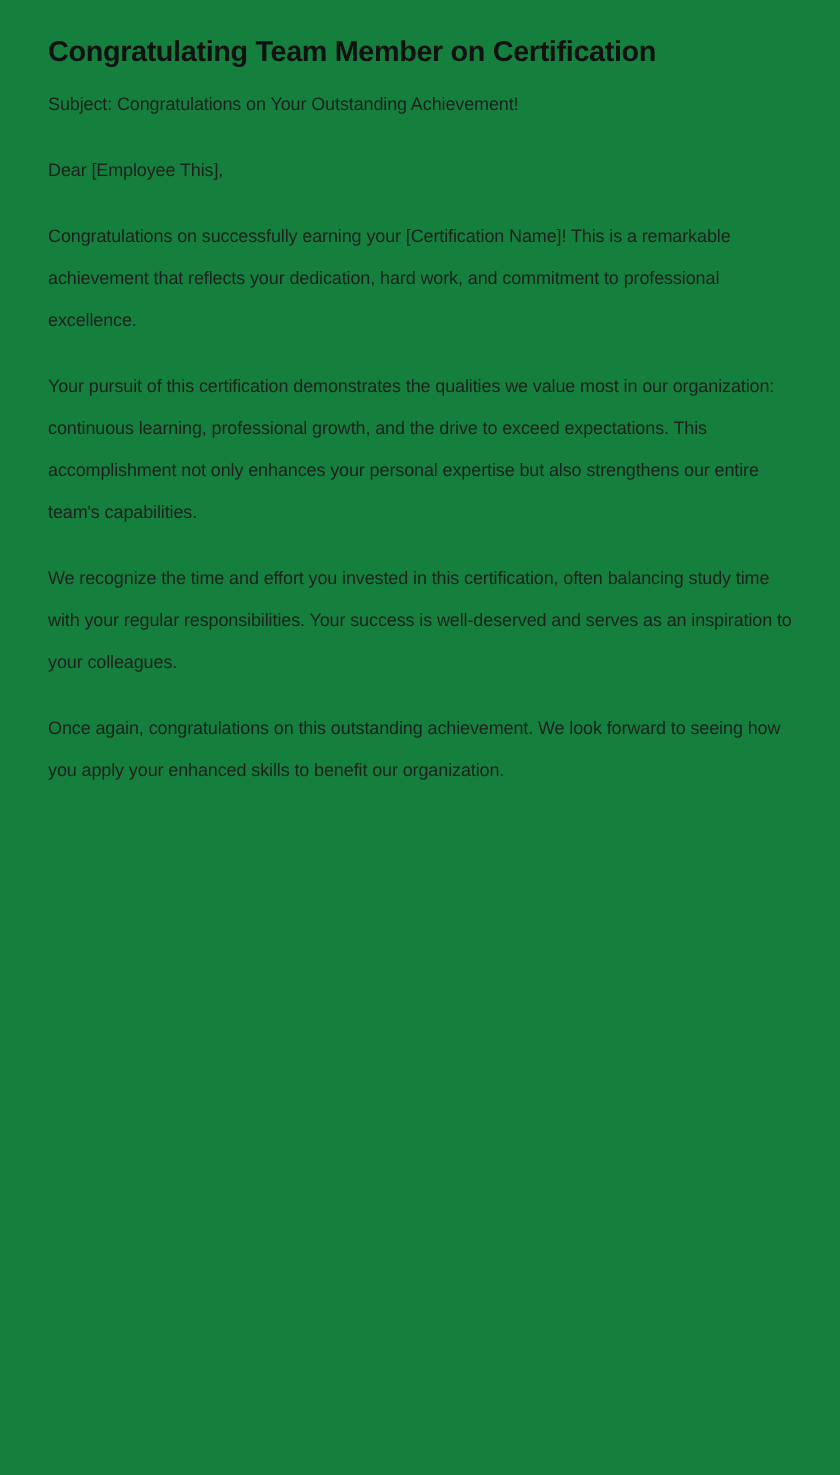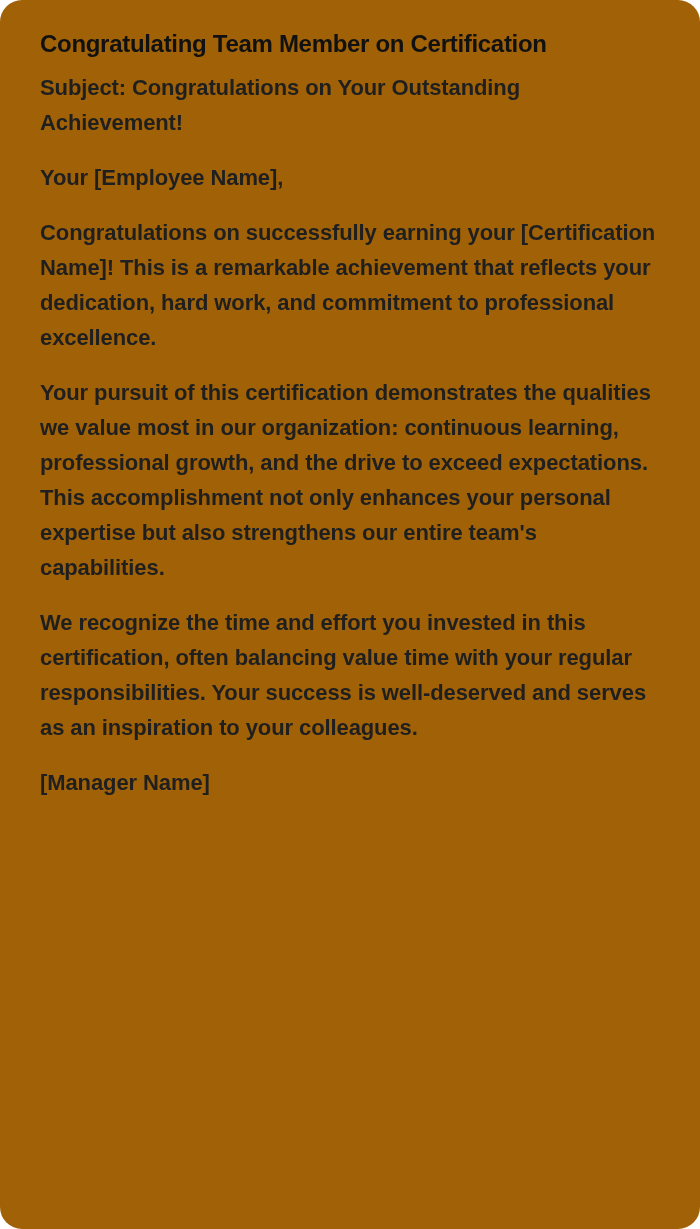--- a/index.html
+++ b/index.html
@@ -20,36 +20,36 @@
     margin: 0 0 10px 0;
     font-size: 24px;
     line-height: 32px;
     font-weight: 700;
     letter-spacing: -0.3px;
     color: #111111;
     max-width: 620px;
   }
   .doc-paragraph {
     margin: 0 0 20px 0;
-    font-size: 22px;
+    font-size: 15px;
     line-height: 35px;
-    font-weight: 700;
+    font-weight: 400;
     letter-spacing: -0.1px;
     color: #1f1f1f;
     max-width: 620px;
   }
   .doc-paragraph:last-child {
     margin-bottom: 0;
   }
 </style>
 </head>
 <body style="background: rgb(255, 255, 255);">
 
-<div class="page" style="background: #a16207; border-radius: 22px;">
+<div class="page" style="background: #15803d;">
   <h1 class="doc-title" style="color: rgb(17, 17, 17);">Congratulating Team Member on Certification</h1>
 
   <p class="doc-paragraph" style="color: rgb(31, 31, 31);">Subject: Congratulations on Your Outstanding Achievement!</p>
-  <p class="doc-paragraph" style="color: rgb(31, 31, 31);">Your [Employee Name],</p>
+  <p class="doc-paragraph" style="color: rgb(31, 31, 31);">Dear [Employee This],</p>
   <p class="doc-paragraph" style="color: rgb(31, 31, 31);">Congratulations on successfully earning your [Certification Name]! This is a remarkable achievement that reflects your dedication, hard work, and commitment to professional excellence.</p>
   <p class="doc-paragraph" style="color: rgb(31, 31, 31);">Your pursuit of this certification demonstrates the qualities we value most in our organization: continuous learning, professional growth, and the drive to exceed expectations. This accomplishment not only enhances your personal expertise but also strengthens our entire team's capabilities.</p>
-  <p class="doc-paragraph" style="color: rgb(31, 31, 31);">We recognize the time and effort you invested in this certification, often balancing value time with your regular responsibilities. Your success is well-deserved and serves as an inspiration to your colleagues.</p>
-  <p class="doc-paragraph" style="color: rgb(31, 31, 31);">[Manager Name]</p>
+  <p class="doc-paragraph" style="color: rgb(31, 31, 31);">We recognize the time and effort you invested in this certification, often balancing study time with your regular responsibilities. Your success is well-deserved and serves as an inspiration to your colleagues.</p>
+  <p class="doc-paragraph" style="color: rgb(31, 31, 31);">Once again, congratulations on this outstanding achievement. We look forward to seeing how you apply your enhanced skills to benefit our organization.</p>
 </div>
 
 </body></html>

